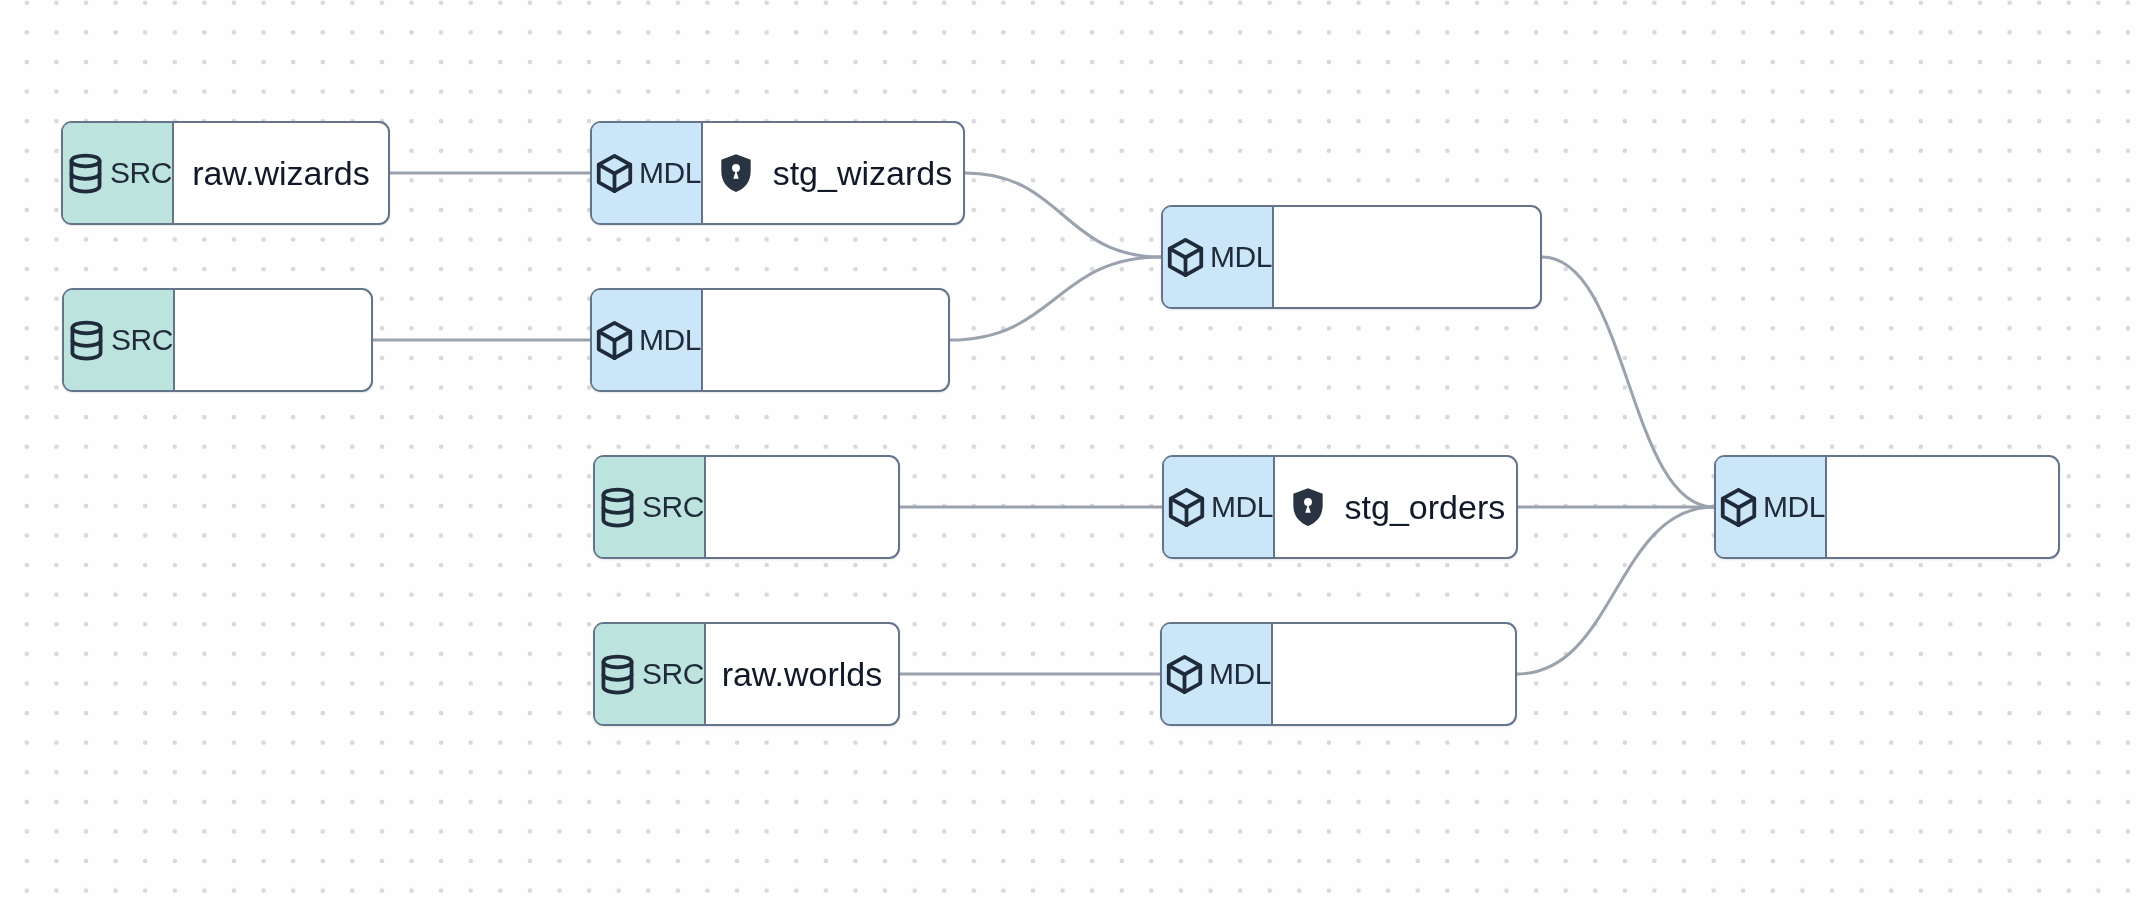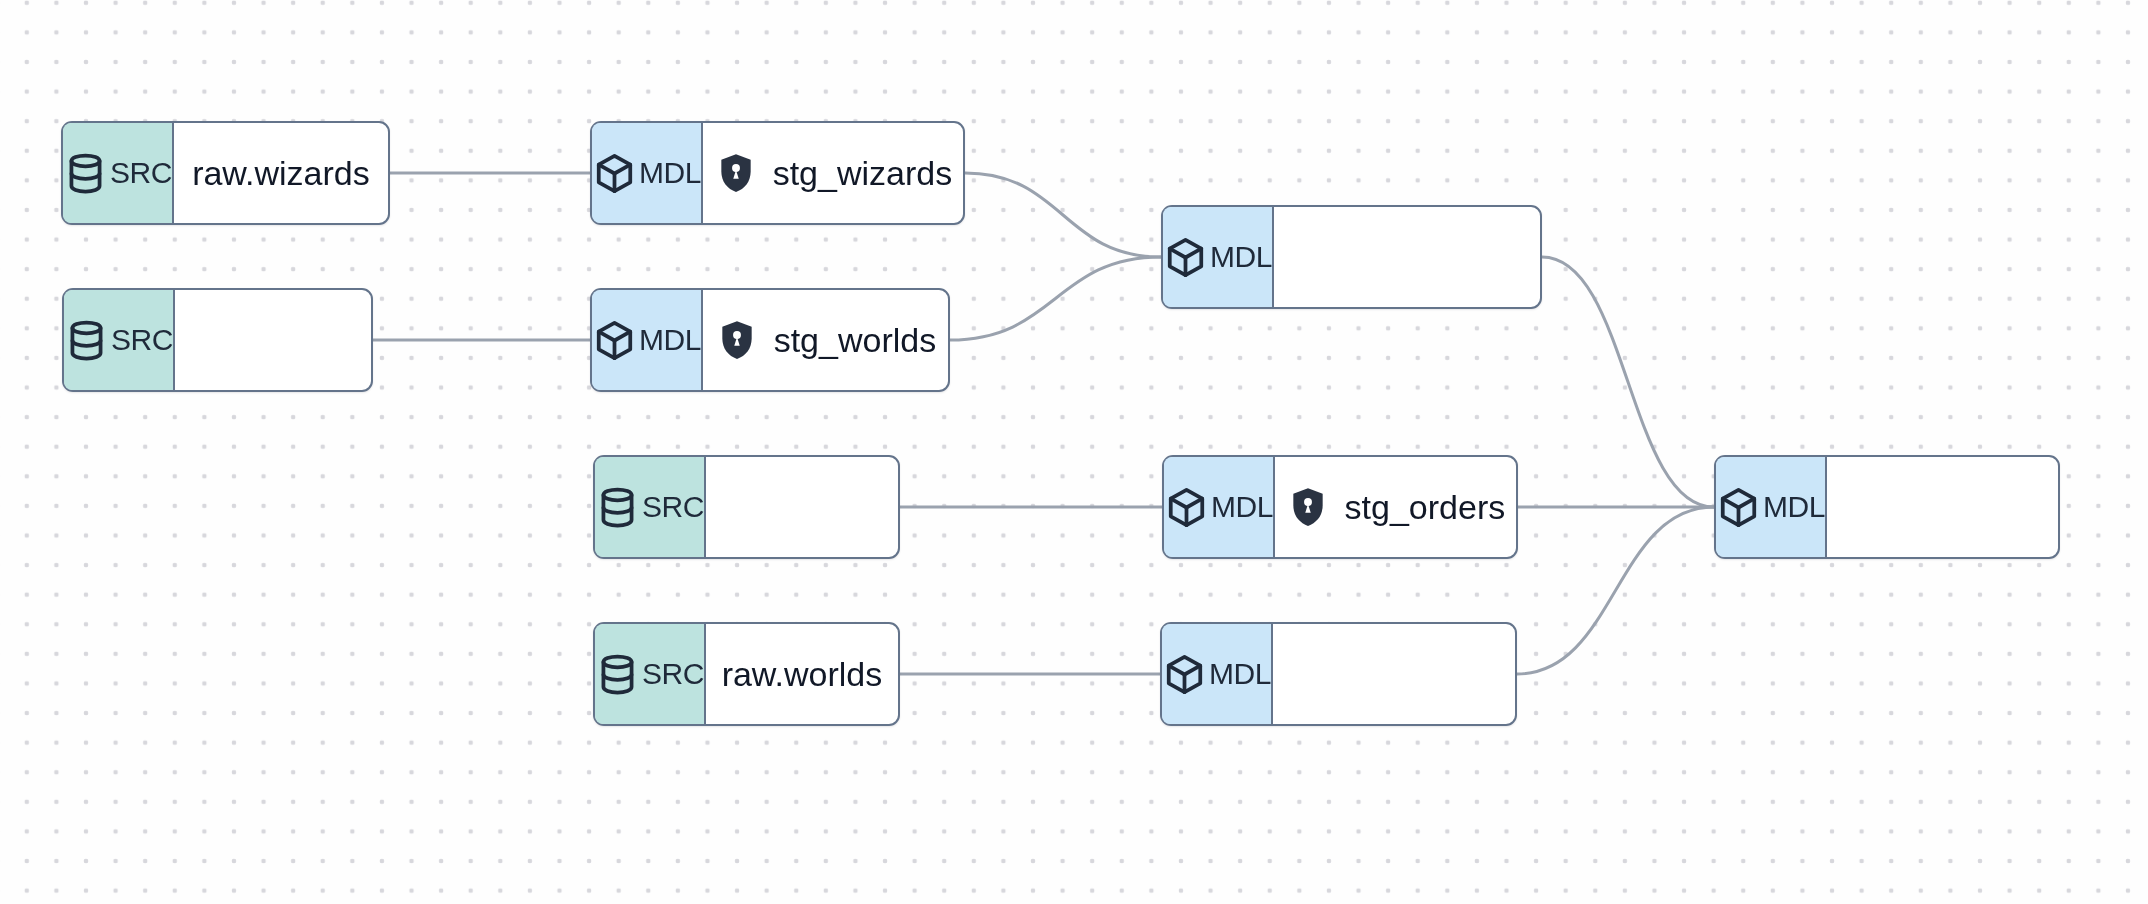--- a/index.html
+++ b/index.html
@@ -143,67 +143,59 @@
     <div class="node model has-shield" style="left: 590px; top: 288px; width: 360px; height: 104px;">
     <div class="badge">
 
       <svg class="icon icon-cube" viewBox="0 0 24 24" fill="none" stroke-width="2" stroke-linecap="round" stroke-linejoin="round">
         <path d="M12 2.6 L20.4 7.3 V16.7 L12 21.4 L3.6 16.7 V7.3 Z"></path>
         <path d="M3.6 7.3 L12 12 L20.4 7.3"></path>
         <path d="M12 12 V21.4"></path>
       </svg>
       <span class="badge-label">MDL</span>
     </div>
+  </div>
+    <div class="node model has-shield" style="left: 1161px; top: 205px; width: 381px; height: 104px;">
+    <div class="badge">
+
+      <svg class="icon icon-cube" viewBox="0 0 24 24" fill="none" stroke-width="2" stroke-linecap="round" stroke-linejoin="round">
+        <path d="M12 2.6 L20.4 7.3 V16.7 L12 21.4 L3.6 16.7 V7.3 Z"></path>
+        <path d="M3.6 7.3 L12 12 L20.4 7.3"></path>
+        <path d="M12 12 V21.4"></path>
+      </svg>
+      <span class="badge-label">MDL</span>
+    </div>
+  </div>
+    <div class="node source" style="left: 593px; top: 455px; width: 307px; height: 104px;">
+    <div class="badge">
+      <svg class="icon icon-db" viewBox="0 0 24 24" fill="none" stroke-width="2" stroke-linecap="round" stroke-linejoin="round">
+        <ellipse cx="12" cy="5.3" rx="7.5" ry="2.9"></ellipse>
+        <path d="M4.5 12c0 1.6 3.36 2.9 7.5 2.9s7.5-1.3 7.5-2.9"></path>
+        <path d="M4.5 5.3v13.4c0 1.6 3.36 2.9 7.5 2.9s7.5-1.3 7.5-2.9V5.3"></path>
+      </svg>
+
+      <span class="badge-label">SRC</span>
+    </div>
+  </div>
+    <div class="node model has-shield" style="left: 1162px; top: 455px; width: 356px; height: 104px;">
+    <div class="badge">
+
+      <svg class="icon icon-cube" viewBox="0 0 24 24" fill="none" stroke-width="2" stroke-linecap="round" stroke-linejoin="round">
+        <path d="M12 2.6 L20.4 7.3 V16.7 L12 21.4 L3.6 16.7 V7.3 Z"></path>
+        <path d="M3.6 7.3 L12 12 L20.4 7.3"></path>
+        <path d="M12 12 V21.4"></path>
+      </svg>
+      <span class="badge-label">MDL</span>
+    </div>
     <div class="body">
       <svg class="shield" viewBox="0 0 24 24">
         <path class="shield-bg" d="M12 1.8 L20 4.8 V11 C20 16.8 16.7 20.6 12 22.3 C7.3 20.6 4 16.8 4 11 V4.8 Z" fill="#2a3342"></path>
         <circle cx="12" cy="9.3" r="2.15" fill="#ffffff"></circle>
         <path d="M12 10.4 L13.5 15.1 H10.5 Z" fill="#ffffff"></path>
       </svg>
-      <span class="label">stg_worlds</span>
-    </div>
-  </div>
-    <div class="node model has-shield" style="left: 1161px; top: 205px; width: 381px; height: 104px;">
-    <div class="badge">
-
-      <svg class="icon icon-cube" viewBox="0 0 24 24" fill="none" stroke-width="2" stroke-linecap="round" stroke-linejoin="round">
-        <path d="M12 2.6 L20.4 7.3 V16.7 L12 21.4 L3.6 16.7 V7.3 Z"></path>
-        <path d="M3.6 7.3 L12 12 L20.4 7.3"></path>
-        <path d="M12 12 V21.4"></path>
-      </svg>
-      <span class="badge-label">MDL</span>
-    </div>
-  </div>
-    <div class="node source" style="left: 593px; top: 455px; width: 307px; height: 104px;">
-    <div class="badge">
-      <svg class="icon icon-db" viewBox="0 0 24 24" fill="none" stroke-width="2" stroke-linecap="round" stroke-linejoin="round">
-        <ellipse cx="12" cy="5.3" rx="7.5" ry="2.9"></ellipse>
-        <path d="M4.5 12c0 1.6 3.36 2.9 7.5 2.9s7.5-1.3 7.5-2.9"></path>
-        <path d="M4.5 5.3v13.4c0 1.6 3.36 2.9 7.5 2.9s7.5-1.3 7.5-2.9V5.3"></path>
-      </svg>
-
-      <span class="badge-label">SRC</span>
-    </div>
-  </div>
-    <div class="node model has-shield" style="left: 1162px; top: 455px; width: 356px; height: 104px;">
-    <div class="badge">
-
-      <svg class="icon icon-cube" viewBox="0 0 24 24" fill="none" stroke-width="2" stroke-linecap="round" stroke-linejoin="round">
-        <path d="M12 2.6 L20.4 7.3 V16.7 L12 21.4 L3.6 16.7 V7.3 Z"></path>
-        <path d="M3.6 7.3 L12 12 L20.4 7.3"></path>
-        <path d="M12 12 V21.4"></path>
-      </svg>
-      <span class="badge-label">MDL</span>
-    </div>
-    <div class="body">
-      <svg class="shield" viewBox="0 0 24 24">
-        <path class="shield-bg" d="M12 1.8 L20 4.8 V11 C20 16.8 16.7 20.6 12 22.3 C7.3 20.6 4 16.8 4 11 V4.8 Z" fill="#2a3342"></path>
-        <circle cx="12" cy="9.3" r="2.15" fill="#ffffff"></circle>
-        <path d="M12 10.4 L13.5 15.1 H10.5 Z" fill="#ffffff"></path>
-      </svg>
       <span class="label">stg_orders</span>
     </div>
   </div>
     <div class="node source" style="left: 593px; top: 622px; width: 307px; height: 104px;">
     <div class="badge">
       <svg class="icon icon-db" viewBox="0 0 24 24" fill="none" stroke-width="2" stroke-linecap="round" stroke-linejoin="round">
         <ellipse cx="12" cy="5.3" rx="7.5" ry="2.9"></ellipse>
         <path d="M4.5 12c0 1.6 3.36 2.9 7.5 2.9s7.5-1.3 7.5-2.9"></path>
         <path d="M4.5 5.3v13.4c0 1.6 3.36 2.9 7.5 2.9s7.5-1.3 7.5-2.9V5.3"></path>
       </svg>

